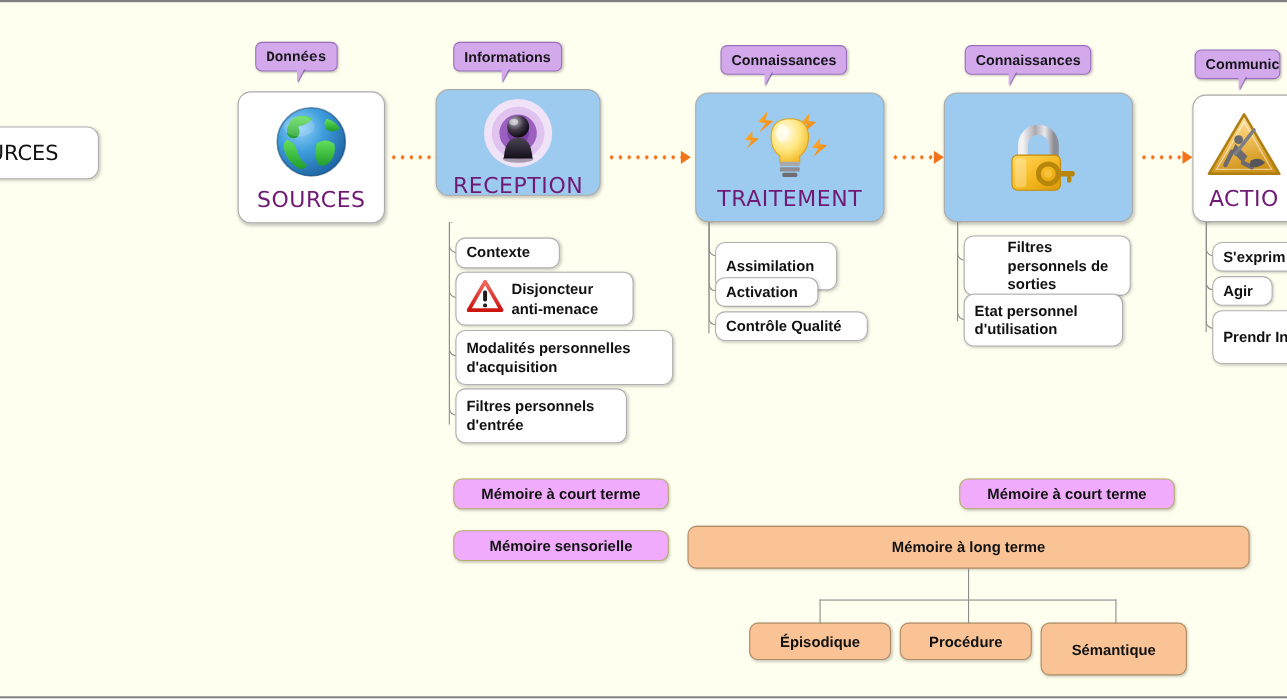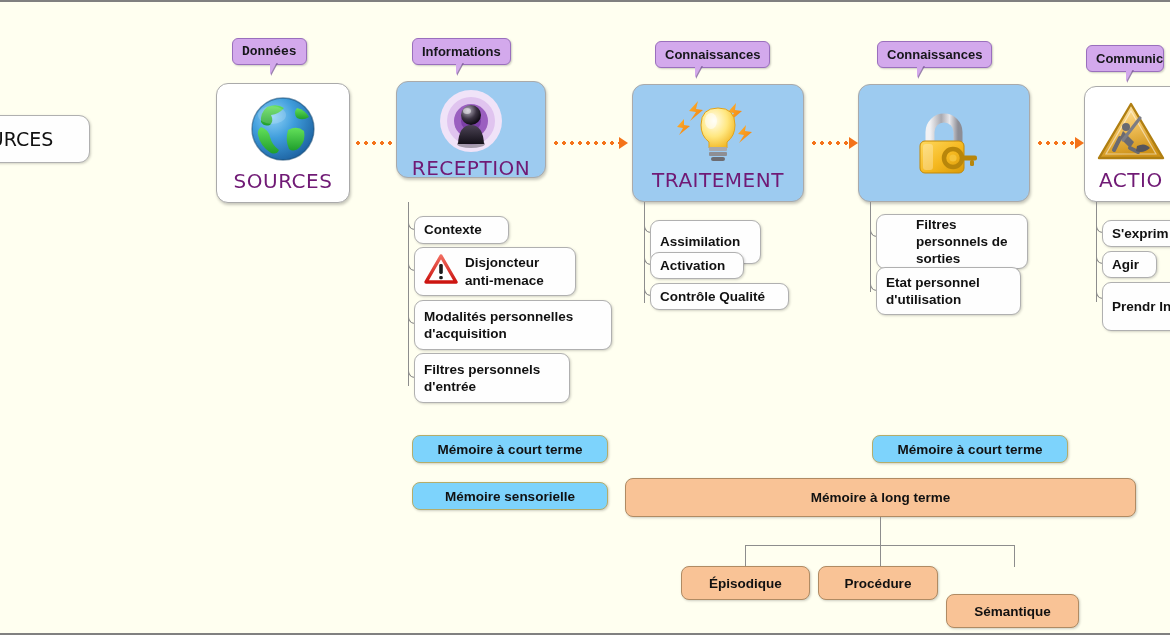--- a/index.html
+++ b/index.html
@@ -97,21 +97,21 @@
     border: 1px solid #a9a06a;
     border-radius: 8px;
     font-size: 13.5px;
     font-weight: bold;
     color: #111;
     display: flex;
     align-items: center;
     justify-content: center;
     box-shadow: 1px 1px 2.5px rgba(0,0,0,0.2);
   }
-  .membox.yellow { background: #7dd3fc; border-color: #b4ad6b; }
+  .membox.yellow { background: #f0abfc; border-color: #b4ad6b; }
   .membox.orange { background: #f9c396; border-color: #b08b63; }
 
   
   .vline { background: #8d8d8d; width: 1px; }
   .hline { background: #8d8d8d; height: 1px; }
   .branch {
     border-left: 1px solid #8d8d8d;
     border-bottom: 1px solid #8d8d8d;
     border-bottom-left-radius: 7px;
   }
@@ -426,17 +426,17 @@
   <div class="abs vline" style="left:745px; top:543px; height:22px;"></div>
   <div class="abs vline" style="left:880px; top:543px; height:22px;"></div>
   <div class="abs vline" style="left:1014px; top:543px; height:22px;"></div>
 
   <div class="abs membox orange" style="left:681px; top:564px; width:129px; height:34px;">
     <span>Épisodique</span>
   </div>
   <div class="abs membox orange" style="left:818px; top:564px; width:120px; height:34px;">
     <span>Procédure</span>
   </div>
-  <div class="abs membox orange" style="left:946px; top:592px; width:133px; height:34px;">
+  <div class="abs membox orange" style="left:946px; top:564px; width:133px; height:48px;">
     <span>Sémantique</span>
   </div>
 
 </div>
 
 </body></html>

